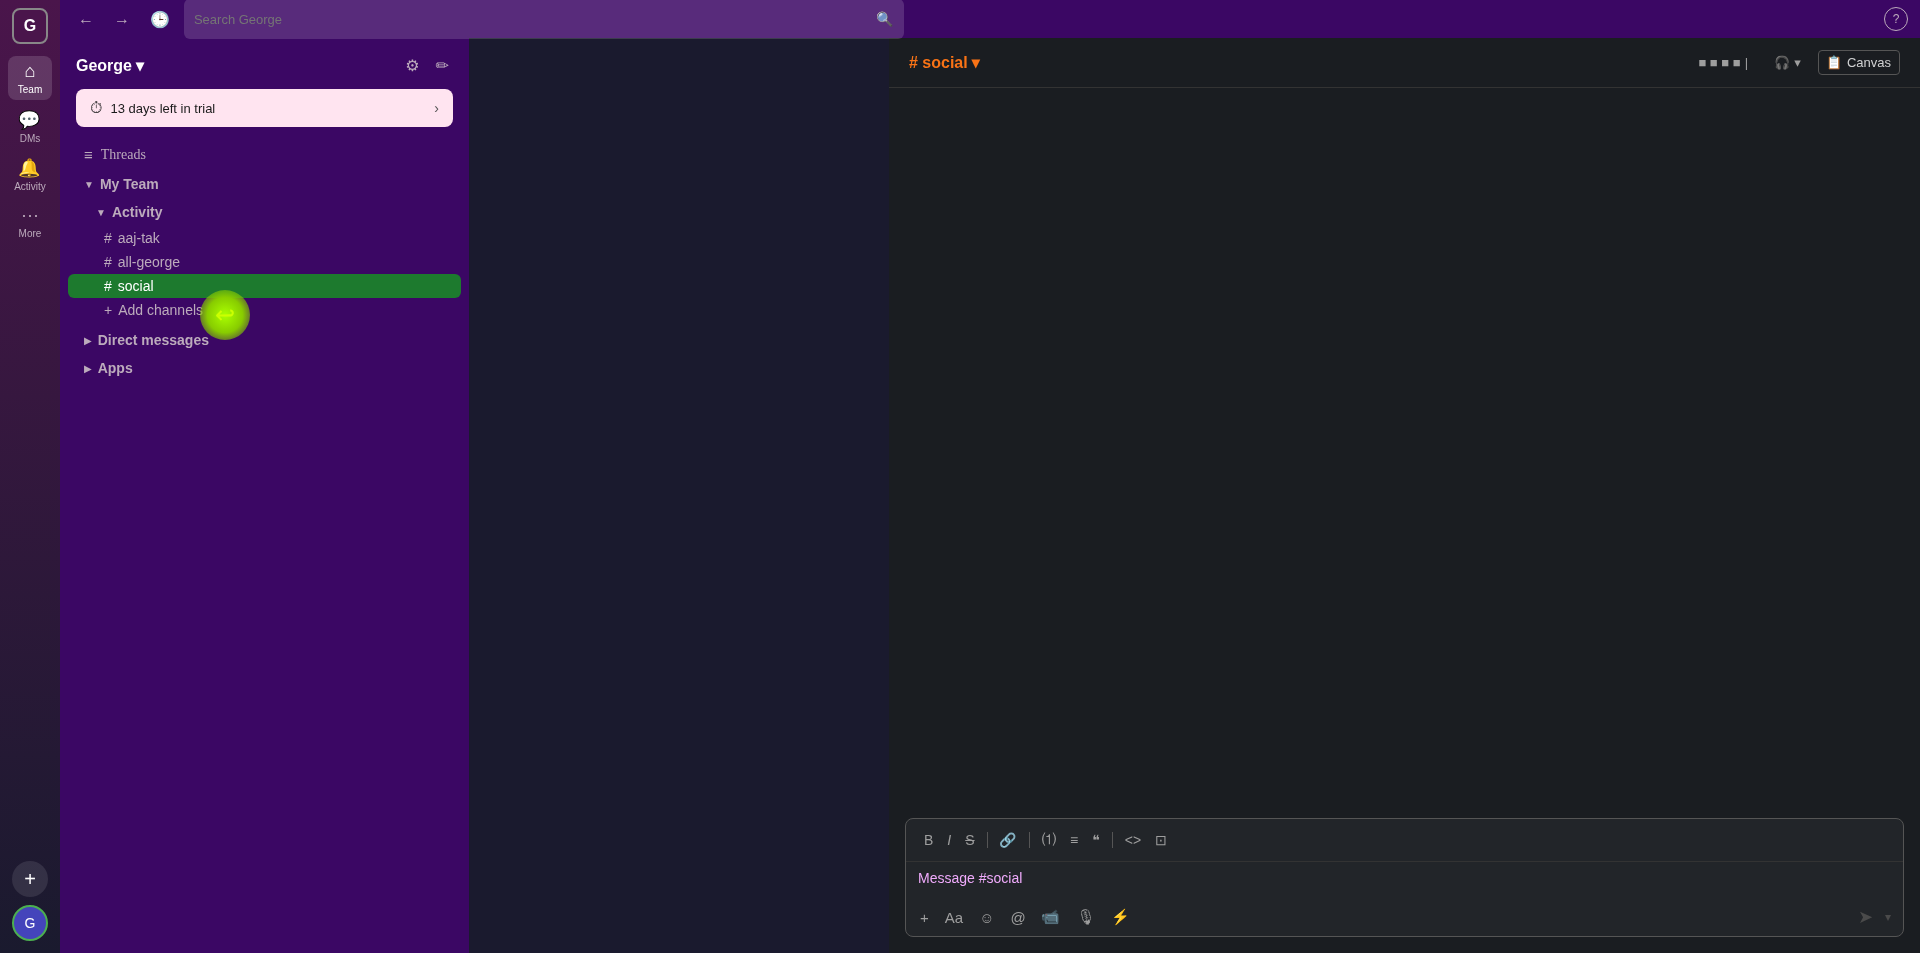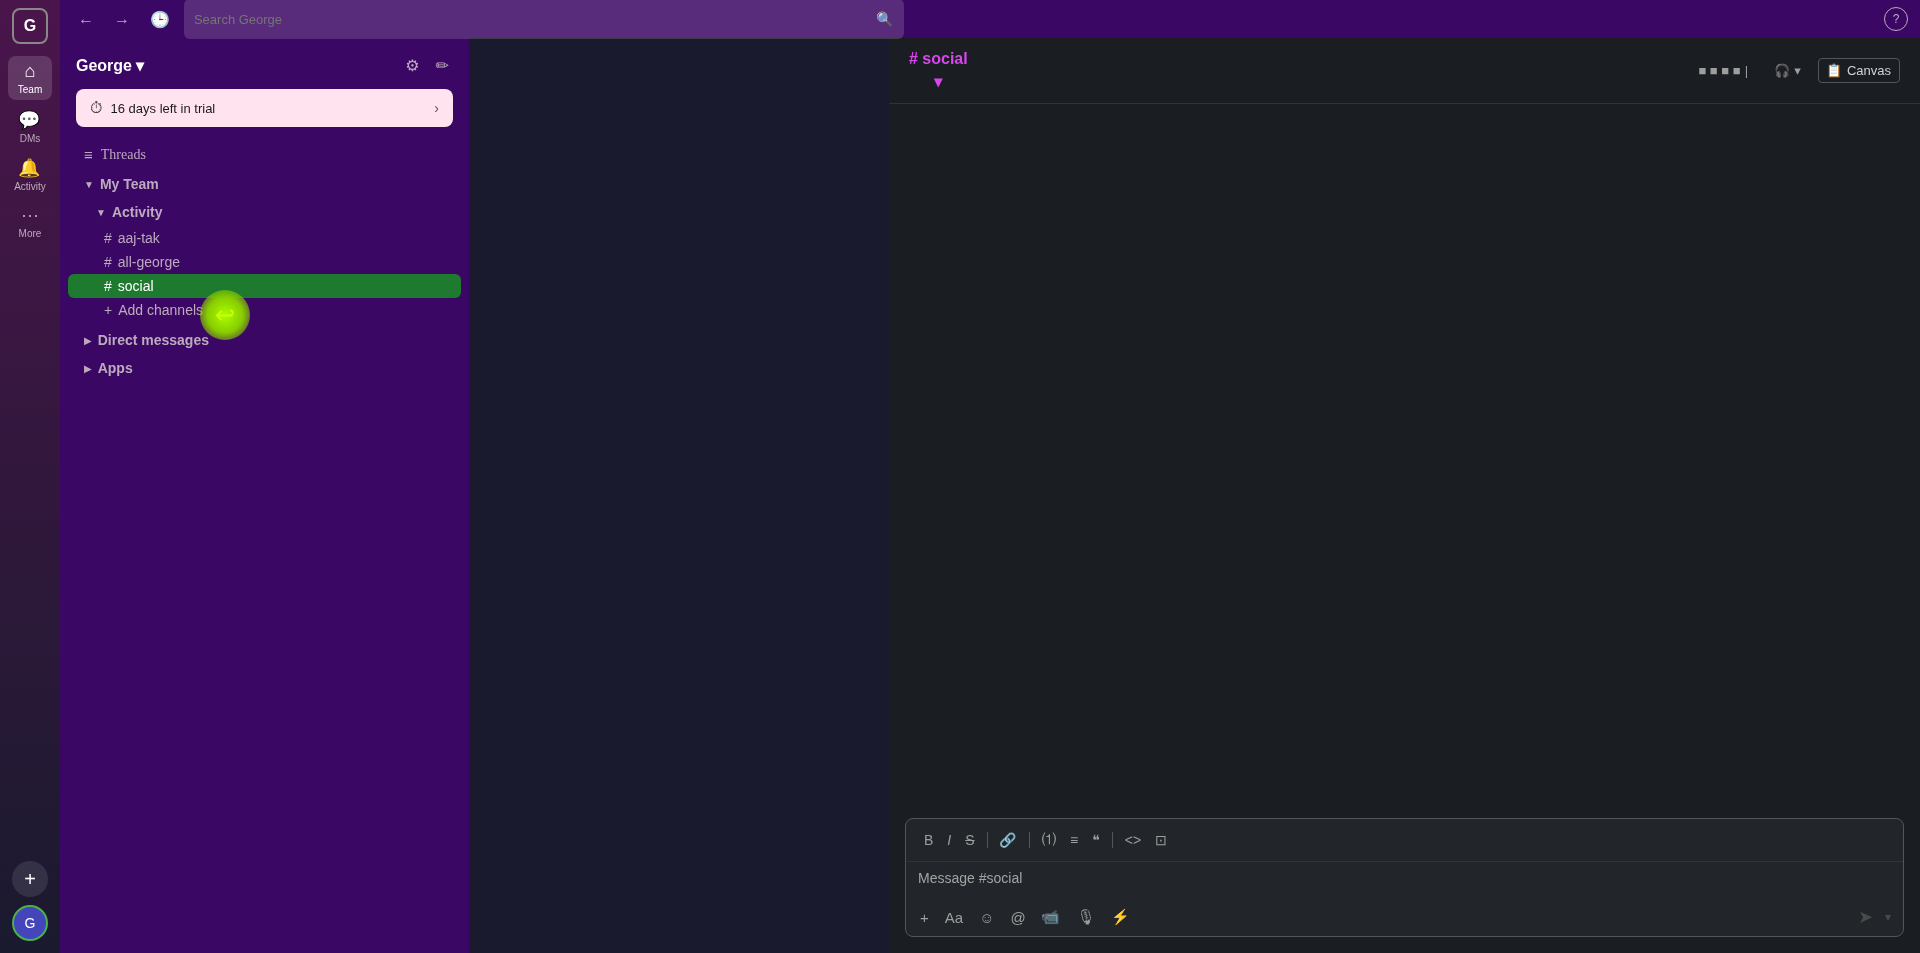--- a/index.html
+++ b/index.html
@@ -365,23 +365,22 @@
       background: #1a1d21;
       flex-shrink: 0;
     }
 
     .channel-title {
       display: flex;
       align-items: center;
       gap: 4px;
       font-weight: 700;
       font-size: 16px;
-      color: #d946ef;
-      cursor: pointer;
-      flex-direction: column;
+      color: #f97316;
+      cursor: pointer;
     }
 
     .channel-actions {
       display: flex;
       align-items: center;
       gap: 8px;
       color: #9e9e9e;
     }
 
     .channel-action-btn {
@@ -547,21 +546,21 @@
     </div>
     <div class="header-icons">
       <span class="header-icon-btn">⚙</span>
       <span class="header-icon-btn">✏</span>
     </div>
   </div>
 
   <div class="trial-banner">
     <div class="trial-banner-left">
       <span class="trial-icon">⏱</span>
-      <span>16 days left in trial</span>
+      <span>13 days left in trial</span>
     </div>
     <span class="trial-chevron">›</span>
   </div>
 
   <div class="sidebar-section">
     <div class="sidebar-item">
       <span class="item-icon">≡</span>
       <span class="item-label">Threads</span>
     </div>
   </div>
@@ -644,21 +643,21 @@
       <button class="format-btn">🔗</button>
       <div class="format-divider"></div>
       <button class="format-btn">⑴</button>
       <button class="format-btn">≡</button>
       <button class="format-btn">❝</button>
       <div class="format-divider"></div>
       <button class="format-btn">&lt;&gt;</button>
       <button class="format-btn">⊡</button>
     </div>
     <div class="message-input" contenteditable="true" style="">
-      <span style="color:#a3a3a3">Message #social</span>
+      <span style="color:#f0abfc">Message #social</span>
     </div>
     <div class="input-footer">
       <button class="input-footer-btn">+</button>
       <button class="input-footer-btn">Aa</button>
       <button class="input-footer-btn">☺</button>
       <button class="input-footer-btn">@</button>
       <button class="input-footer-btn">📹</button>
       <button class="input-footer-btn">🎙</button>
       <button class="input-footer-btn">⚡</button>
       <div class="send-btn">

